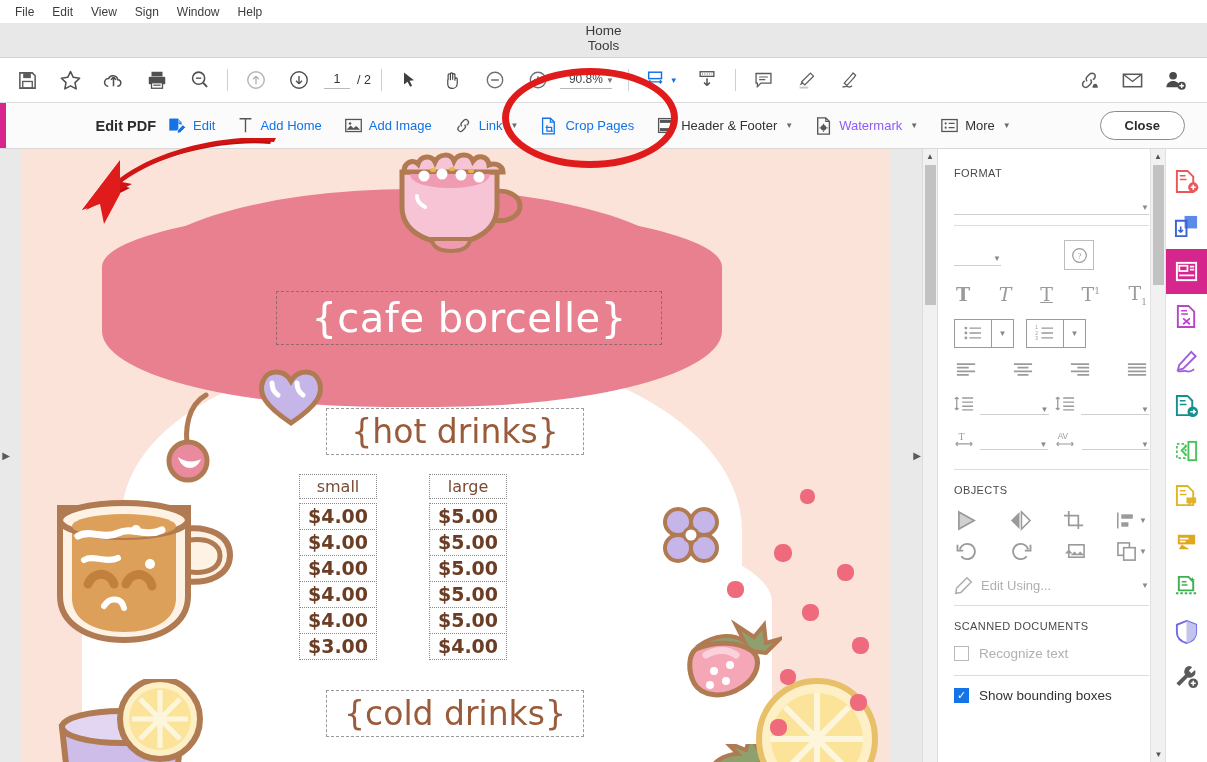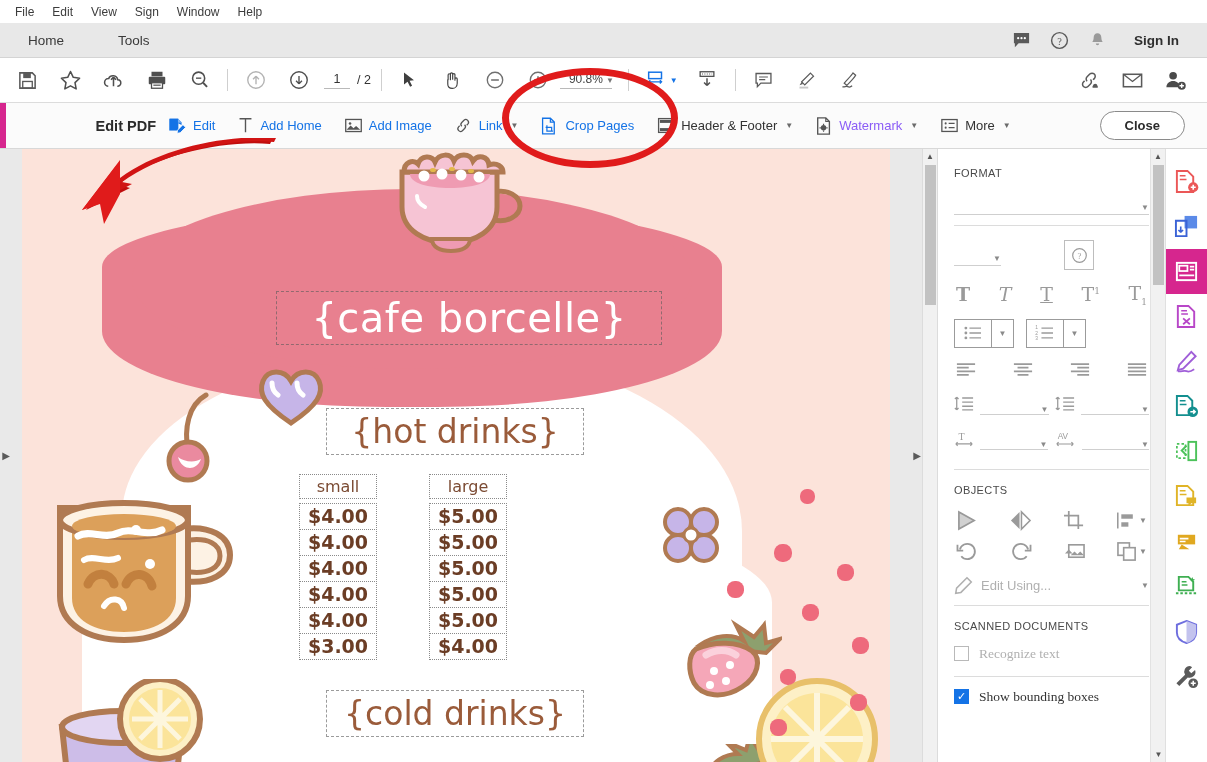--- a/index.html
+++ b/index.html
@@ -15,21 +15,21 @@
   
   .menubar{
     height:23px; background:#ffffff; display:flex; align-items:center;
     padding-left:6px; gap:0px; font-size:12px; color:#3c3c3c;
   }
   .menubar .mi{ padding:2px 9px; cursor:default; }
 
   
   .tabbar{
     height:35px; background:#e8e8e8; display:flex; align-items:stretch;
-    border-bottom:1px solid #d4d4d4; position:relative;
+    border-bottom:1px solid #d4d4d4; position:relative;flex-direction:column;
   }
   .tb-item{
     display:flex; align-items:center; justify-content:center;
     padding:0 26px; font-size:13.5px; color:#3a3a3a; cursor:default;
   }
   .tb-item.home{ padding:0 28px; }
   .tb-item.tools{ padding:0 26px; }
   .doc-tab{
     display:flex; align-items:center; gap:10px;
     background:#ffffff; padding:0 12px 0 16px; min-width:180px;
@@ -197,21 +197,21 @@
   .grpbox .main{ width:36px; height:27px; display:flex; align-items:center; justify-content:center; cursor:pointer; }
   .grpbox .drop{ width:22px; height:27px; border-left:1px solid #9b9b9b; display:flex; align-items:center; justify-content:center; cursor:pointer; }
   .alignrow{ display:flex; justify-content:space-between; margin:14px 2px; }
   .alignbtn{ cursor:pointer; }
   .spacerow{ display:flex; align-items:center; gap:6px; margin:14px 0; }
   .spacefield{ flex:1; height:20px; border-bottom:1px solid #cfcfcf; display:flex; align-items:flex-end; justify-content:flex-end; cursor:pointer; }
   .obj-grid{ display:flex; justify-content:space-between; margin:10px 2px; }
   .objbtn{ cursor:pointer; display:flex; align-items:center; }
   .editusing{ display:flex; align-items:center; gap:8px; margin:14px 0 6px 0; color:#b0b0b0; font-size:13px; cursor:pointer; }
   .settings-row{ display:flex; align-items:center; gap:10px; margin:10px 0; font-size:13.5px; color:#303030; cursor:pointer; }
-  .chk-row{ display:flex; align-items:center; gap:10px; margin:12px 0; font-size:13.5px; color:#b0b0b0; cursor:pointer;font-family:Liberation Serif, serif; }
+  .chk-row{ display:flex; align-items:center; gap:10px; margin:12px 0; font-size:13.5px; color:#b0b0b0; cursor:pointer; }
   .chkbox{ width:15px; height:15px; border:1px solid #b9b9b9; background:#fff; }
   .chkbox.on{ background:#1473e6; border-color:#1473e6; display:flex; align-items:center; justify-content:center; color:#fff; font-size:11px; }
   .rp-scroll{ position:absolute; right:0; top:0; width:15px; height:100%; background:#f1f1f1; border-left:1px solid #e2e2e2; }
   .rp-scroll .arrow{ height:15px; display:flex; align-items:center; justify-content:center; font-size:8px; color:#555; }
   .rp-scroll .thumb{ position:absolute; top:16px; left:2px; width:11px; height:120px; background:#c2c2c2; }
 
   
   .rail{
     width:42px; background:#ffffff; border-left:1px solid #e0e0e0;
     display:flex; flex-direction:column; align-items:center; padding-top:10px;

